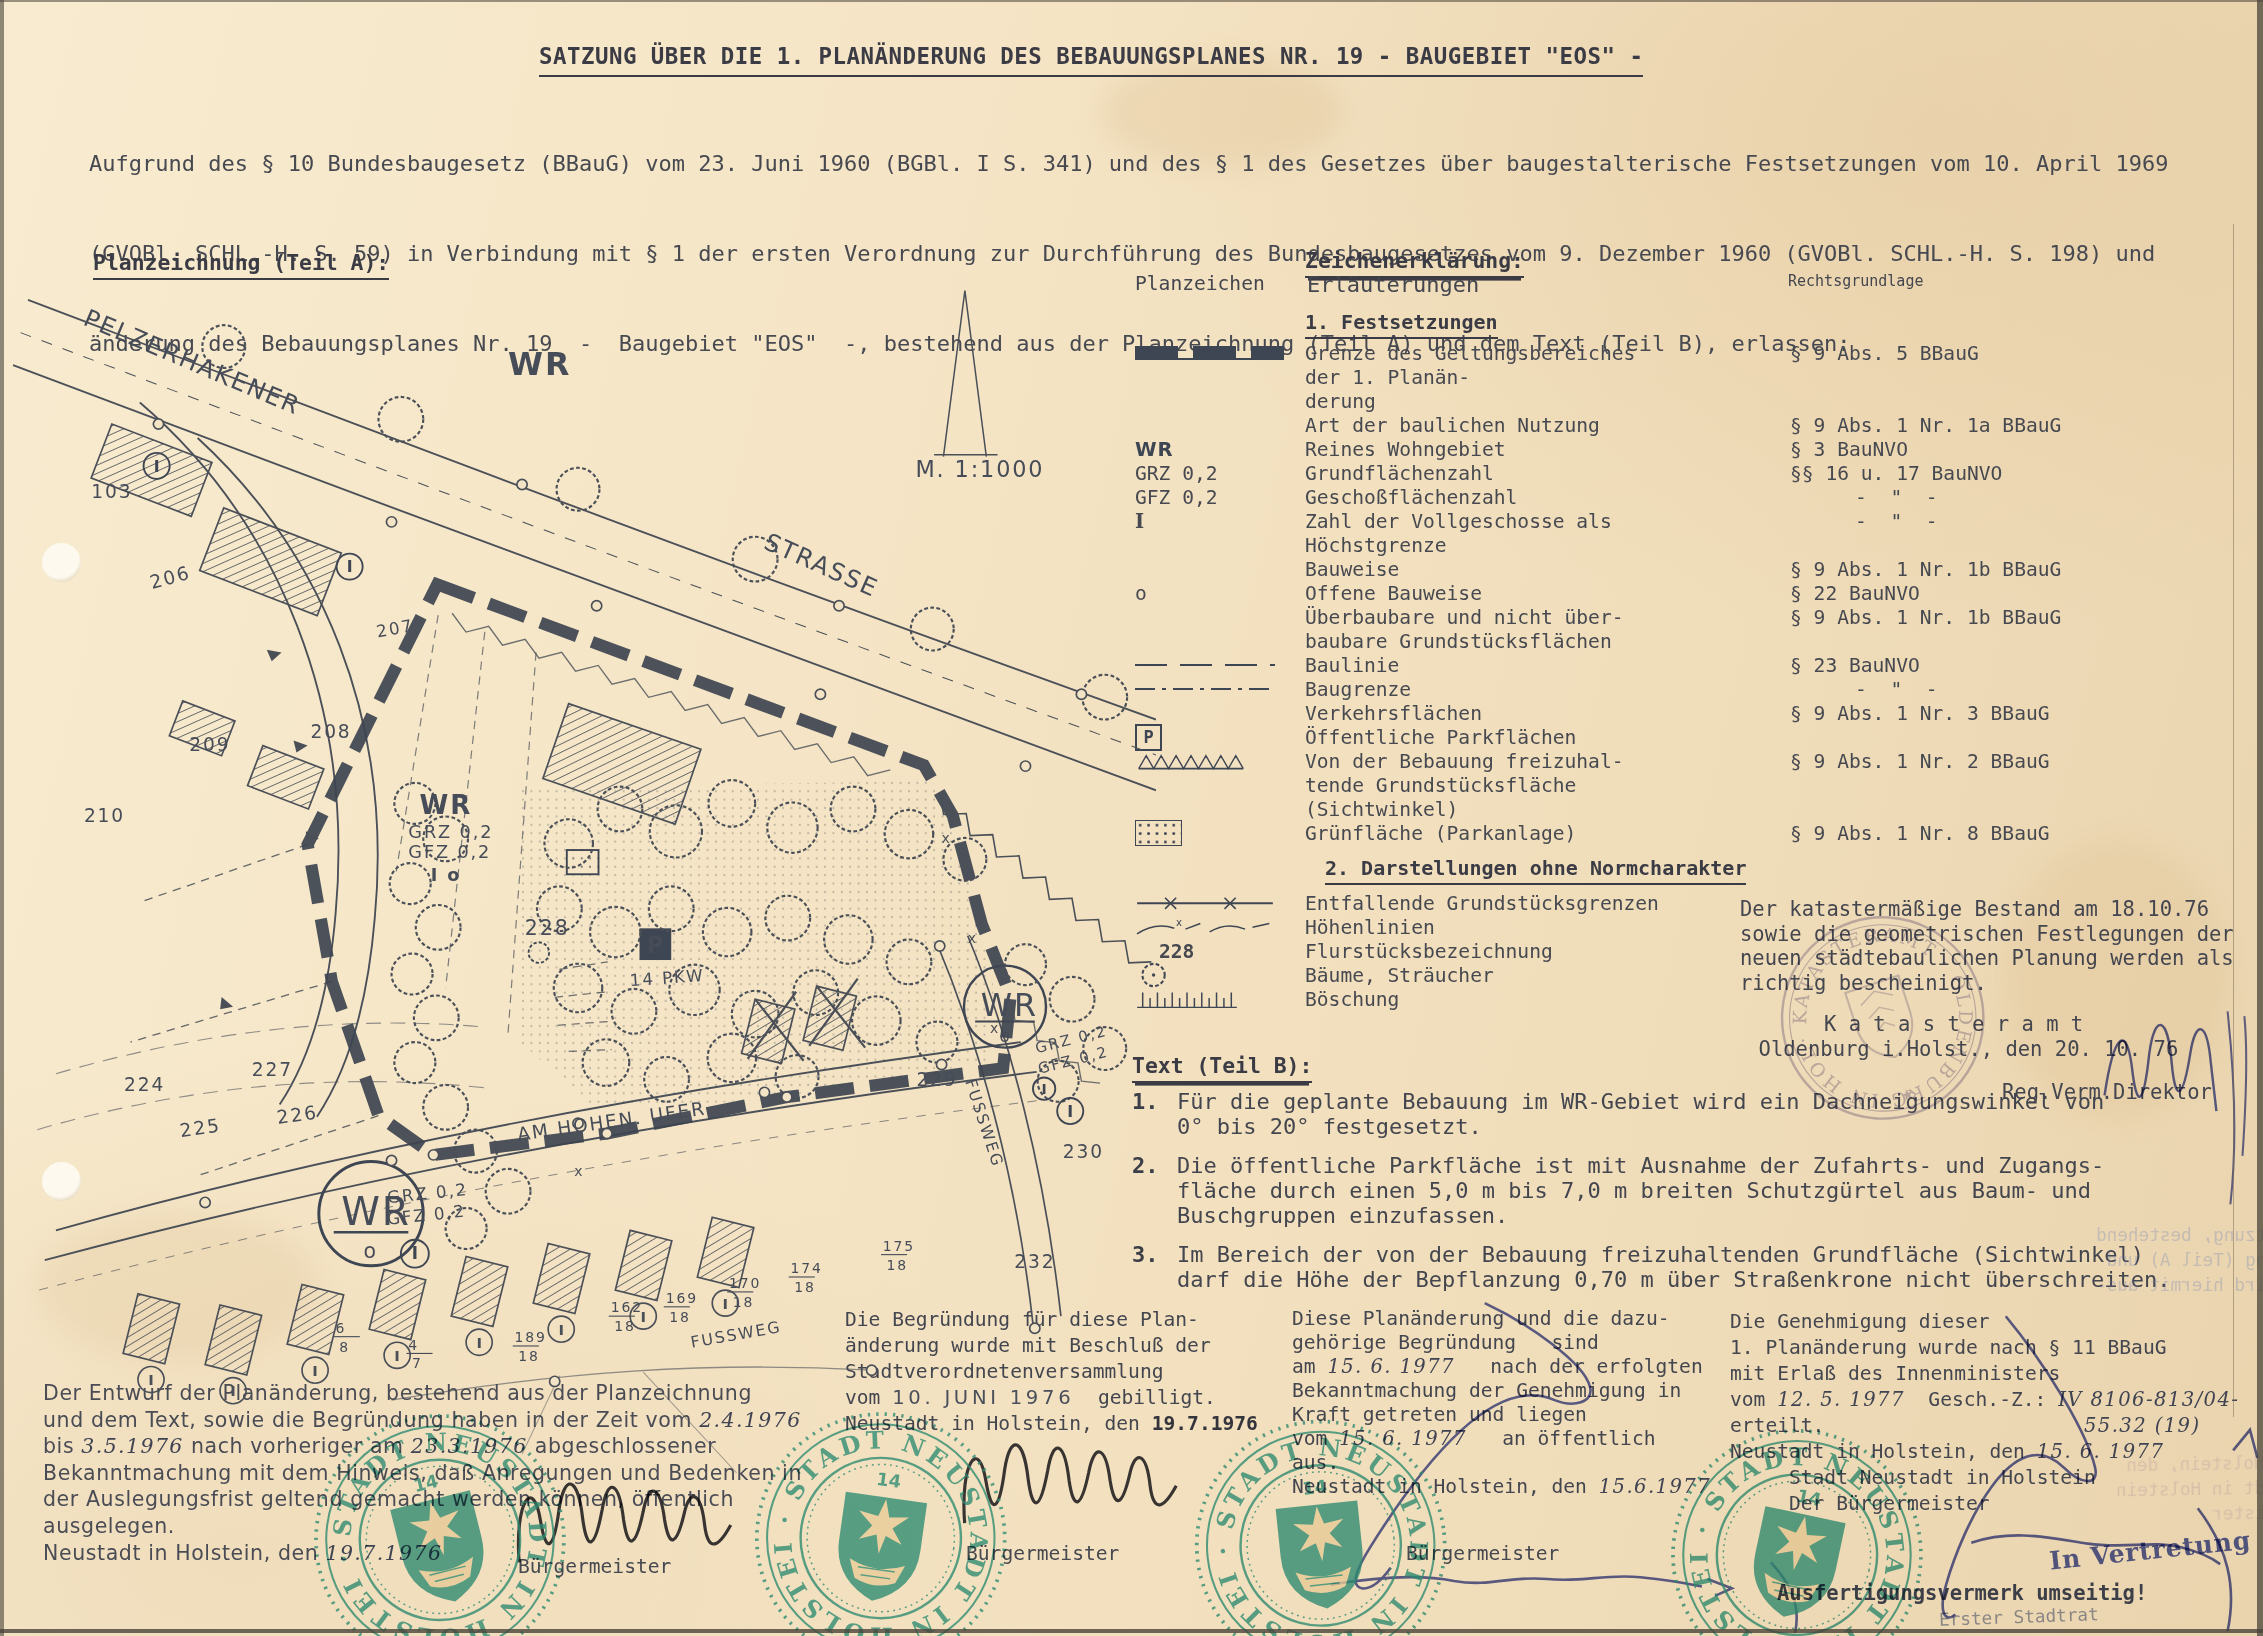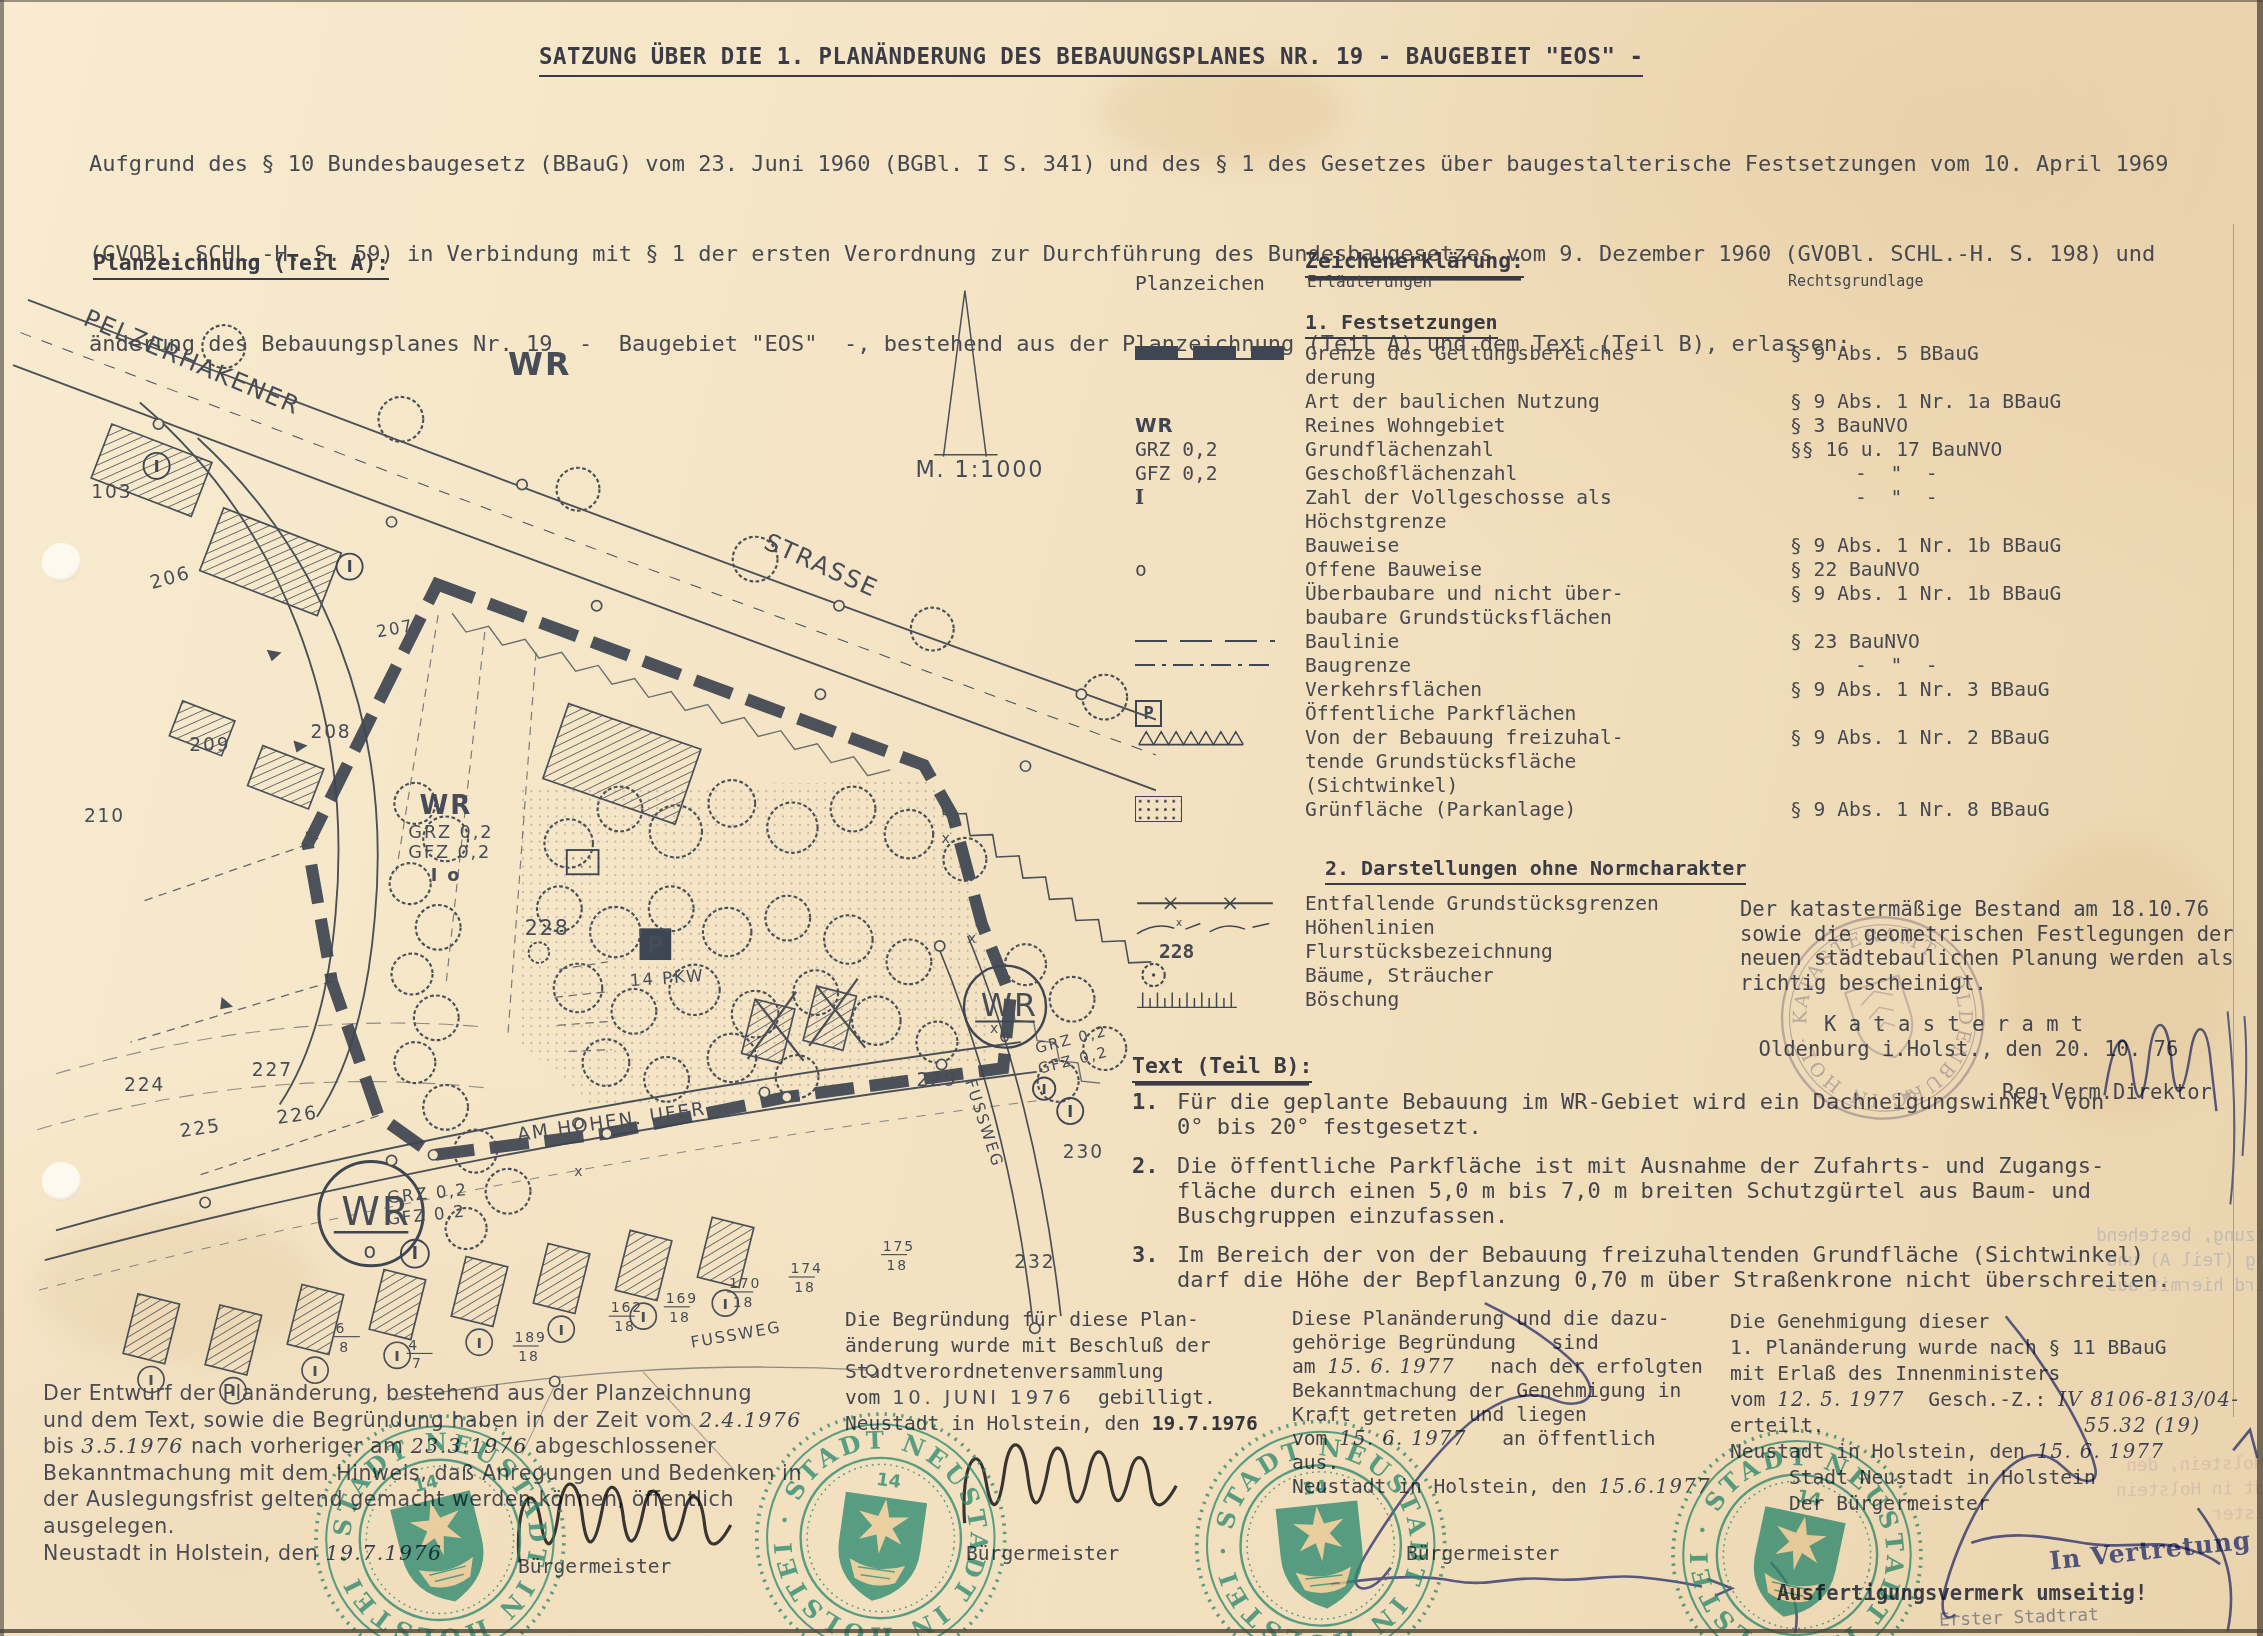--- a/index.html
+++ b/index.html
@@ -86,31 +86,35 @@
   <div class="abs intro pre tw" style="left:89px;top:89px;width:2116px;">
     <div>Aufgrund des § 10 Bundesbaugesetz (BBauG) vom 23. Juni 1960 (BGBl. I S. 341) und des § 1 des Gesetzes über baugestalterische Festsetzungen vom 10. April 1969</div>
     <div>(GVOBl. SCHL.-H. S. 59) in Verbindung mit § 1 der ersten Verordnung zur Durchführung des Bundesbaugesetzes vom 9. Dezember 1960 (GVOBl. SCHL.-H. S. 198) und</div>
     <div>änderung des Bebauungsplanes Nr. 19  -  Baugebiet "EOS"  -, bestehend aus der Planzeichnung (Teil A) und dem Text (Teil B), erlassen:</div>
   </div>
 
   <div class="abs tw h-u" style="left:93px;top:250px;font-size:21.4px;">Planzeichnung (Teil A):</div>
   <div class="abs tw h-uu" style="left:1305px;top:248px;font-size:21.4px;">Zeichenerklärung:</div>
 
   <div class="abs tw" style="left:1135px;top:272px;font-size:19.6px;">Planzeichen</div>
-  <div class="abs tw" style="left:1307px;top:272px;font-size:16px;">Erläuterungen</div>
+  <div class="abs tw" style="left:1307px;top:272px;font-size:22px;">Erläuterungen</div>
   <div class="abs tw" style="left:1788px;top:272px;font-size:15px;">Rechtsgrundlage</div>
 
   <div class="abs tw h-u" style="left:1305px;top:310px;font-size:20px;">1. Festsetzungen</div>
   <div class="abs leg" id="legend1" style="left:1135px;top:341px;width:1119px;">
       <div class="leg-line">
         <span class="leg-sym">
           <span class="symbar"></span>
         </span>
         <span class="leg-text">Grenze des Geltungsbereiches</span>
         <span class="leg-law">§ 9 Abs. 5 BBauG</span>
+      </div>
+      <div class="leg-line">
+        <span class="leg-sym"></span>
+        <span class="leg-text">der 1. Planän-</span>
       </div>
       <div class="leg-line">
         <span class="leg-sym"></span>
         <span class="leg-text">derung</span>
       </div>
       <div class="leg-line">
         <span class="leg-sym"></span>
         <span class="leg-text">Art der baulichen Nutzung</span>
         <span class="leg-law">§ 9 Abs. 1 Nr. 1a BBauG</span>
       </div>

